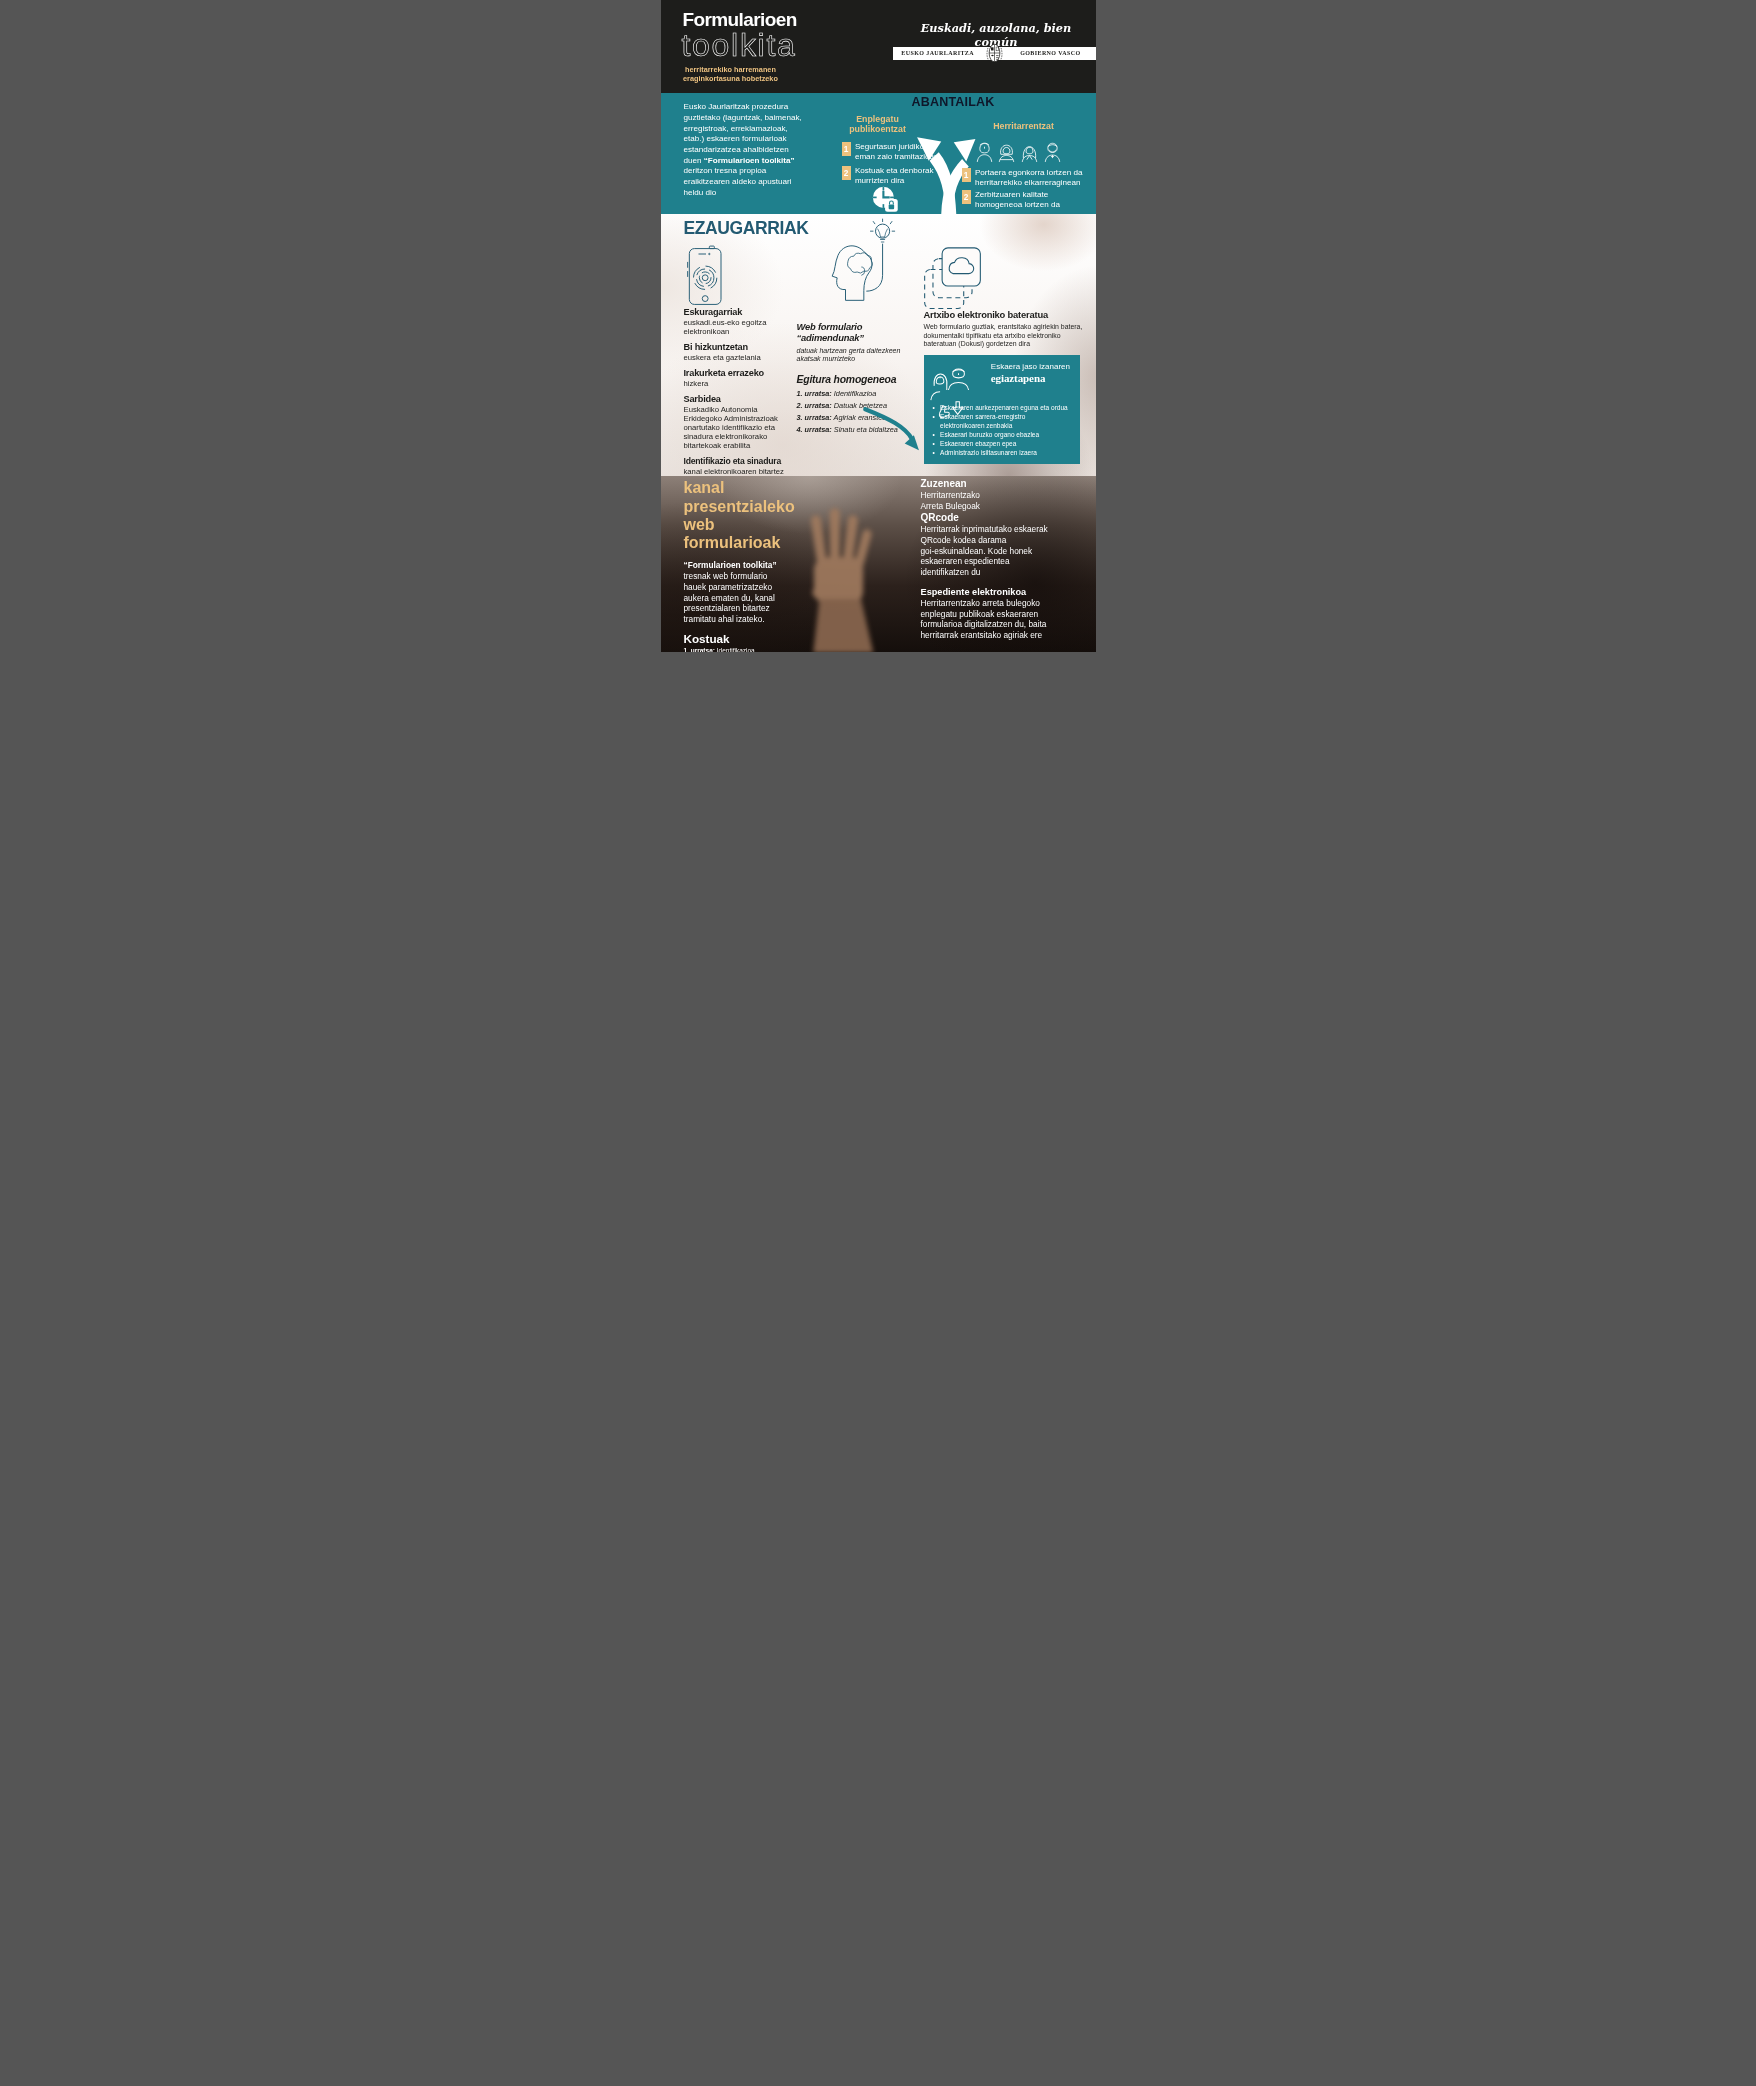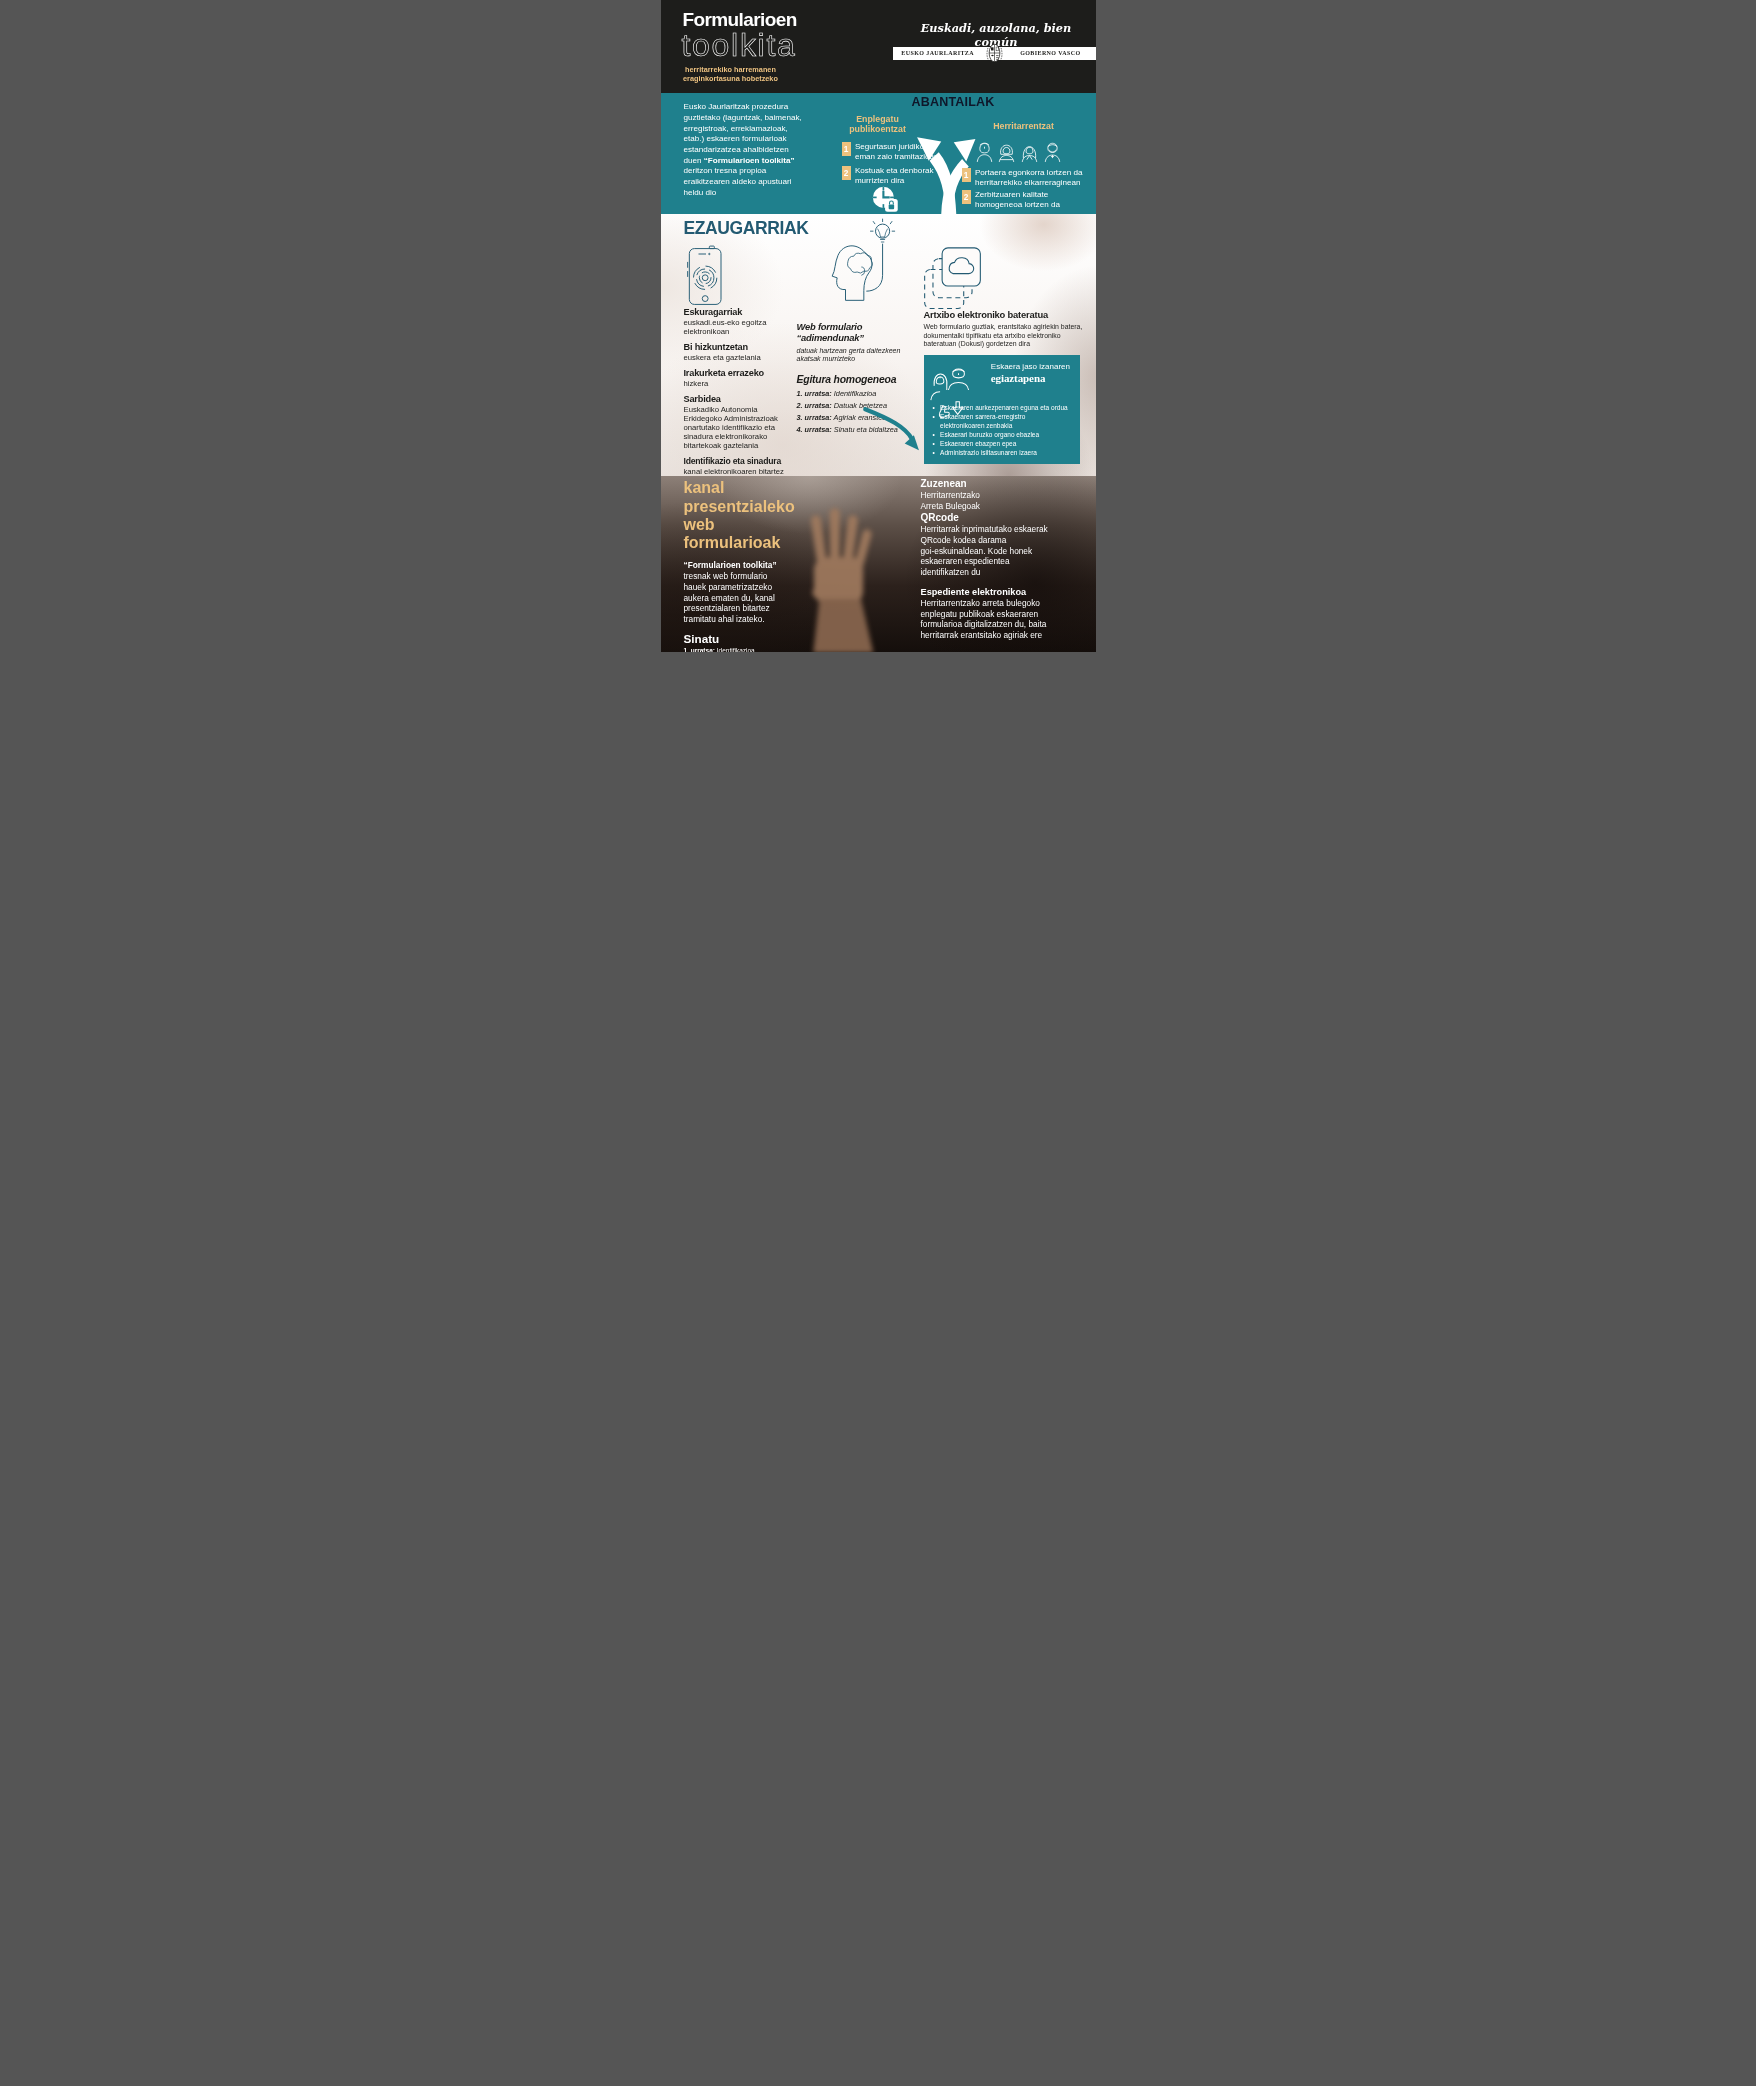--- a/index.html
+++ b/index.html
@@ -268,21 +268,21 @@
 elektronikoan</p>
       <h4>Bi hizkuntzetan</h4>
       <p>euskera eta gaztelania</p>
       <h4>Irakurketa errazeko</h4>
       <p>hizkera</p>
       <h4>Sarbidea</h4>
       <p>Euskadiko Autonomia
 Erkidegoko Administrazioak
 onartutako identifikazio eta
 sinadura elektronikorako
-bitartekoak gaztelania</p>
+bitartekoak erabilita</p>
       <h4 class="sm">Identifikazio eta sinadura</h4>
       <p>kanal elektronikoaren bitartez</p>
     </div>
 
     <div class="col2">
       <p class="c2t">Web formulario
 “adimendunak”</p>
       <p class="c2d">datuak hartzean gerta daitezkeen
 akatsak murrizteko</p>
       <p class="c2s">Egitura homogeneoa</p>
@@ -347,21 +347,21 @@
 
     <div class="d-left">
       <h2>kanal presentzialeko
 web formularioak</h2>
       <p class="d-para"><b>“Formularioen toolkita”</b><span>
 tresnak web formulario
 hauek parametrizatzeko
 aukera ematen du, kanal
 presentzialaren bitartez
 tramitatu ahal izateko.</span></p>
-      <h3>Sinatu</h3>
+      <h3>Kostuak</h3>
       <div class="step5"><b>1. urratsa:</b><span> Identifikazioa</span></div>
       <div class="step5"><b>2. urratsa:</b><span> Datuak betetzea</span></div>
       <div class="step5"><b>3. urratsa:</b><span> Agiriak eranstea</span></div>
       <div class="step5"><b>4. urratsa:</b><span> Gordetzea</span></div>
       <div class="step5"><b>5. urratsa:</b><span> Inprimatu eta
 Administraziora eramatea</span></div>
     </div>
 
     <div class="d-right">
       <h3>Zuzenean</h3>

